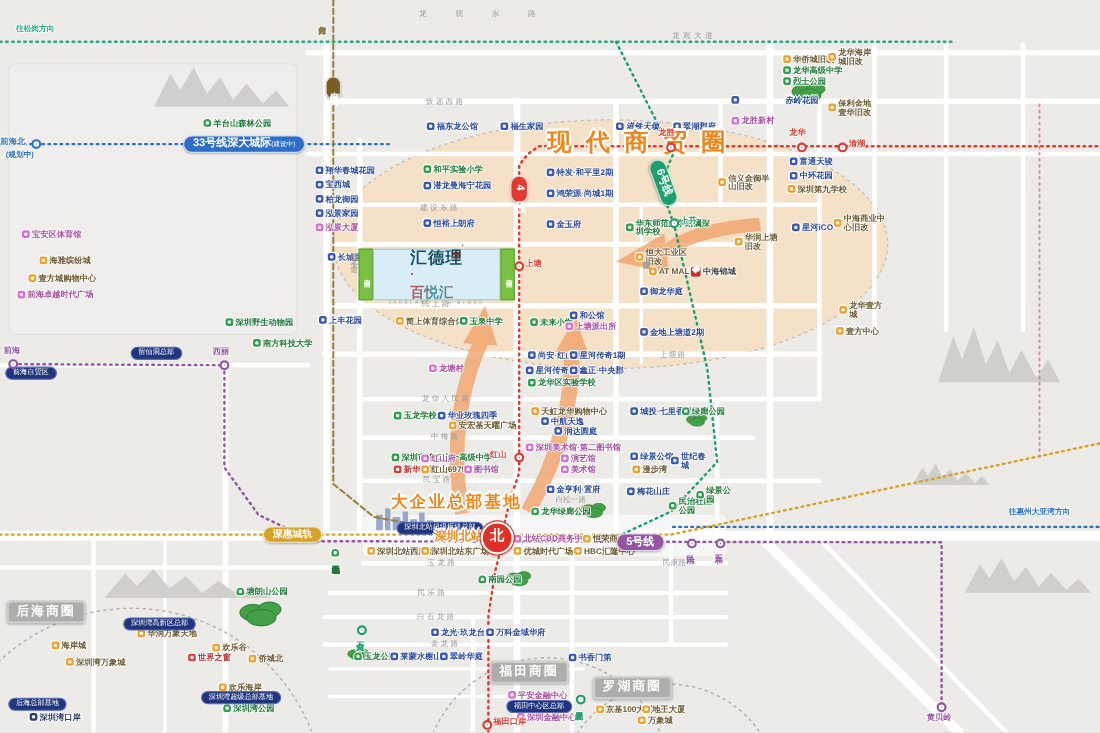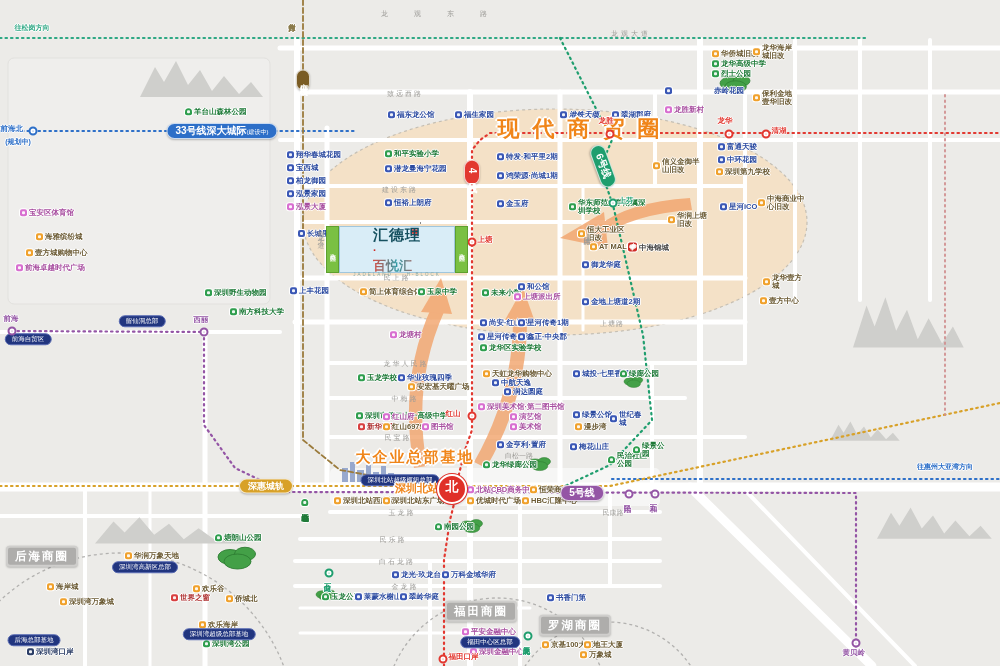--- a/index.html
+++ b/index.html
@@ -544,21 +544,21 @@
         <span>南园公园</span>
       </div>
       <div class="poi c-k vert" style="left: 305px; top: 499px;">
         <i class="ic"></i>
         <span>北站中心公园</span>
       </div>
       <div class="poi c-k" style="left: 215px; top: 538px;">
         <i class="ic"></i>
         <span>塘朗山公园</span>
       </div>
-      <div class="poi c-y" style="left: 125px; top: 556px;">
+      <div class="poi c-y" style="left: 125px; top: 576px;">
         <i class="ic"></i>
         <span>华润万象天地</span>
       </div>
       <div class="poi c-y" style="left: 47px; top: 587px;">
         <i class="ic"></i>
         <span>海岸城</span>
       </div>
       <div class="poi c-y" style="left: 60px; top: 602px;">
         <i class="ic"></i>
         <span>深圳湾万象城</span>
@@ -600,21 +600,21 @@
         <span>玉龙公园</span>
       </div>
       <div class="poi c-b" style="left: 355px; top: 597px;">
         <i class="ic"></i>
         <span>莱蒙水榭山</span>
       </div>
       <div class="poi c-b" style="left: 400px; top: 597px;">
         <i class="ic"></i>
         <span>翠岭华庭</span>
       </div>
-      <div class="poi c-b" style="left: 547px; top: 598px;">
+      <div class="poi c-b" style="left: 517px; top: 598px;">
         <i class="ic"></i>
         <span>书香门第</span>
       </div>
       <div class="poi c-p" style="left: 462px; top: 632px;">
         <i class="ic"></i>
         <span>平安金融中心</span>
       </div>
       <div class="poi c-p" style="left: 470px; top: 652px;">
         <i class="ic"></i>
         <span>深圳金融中心</span>

